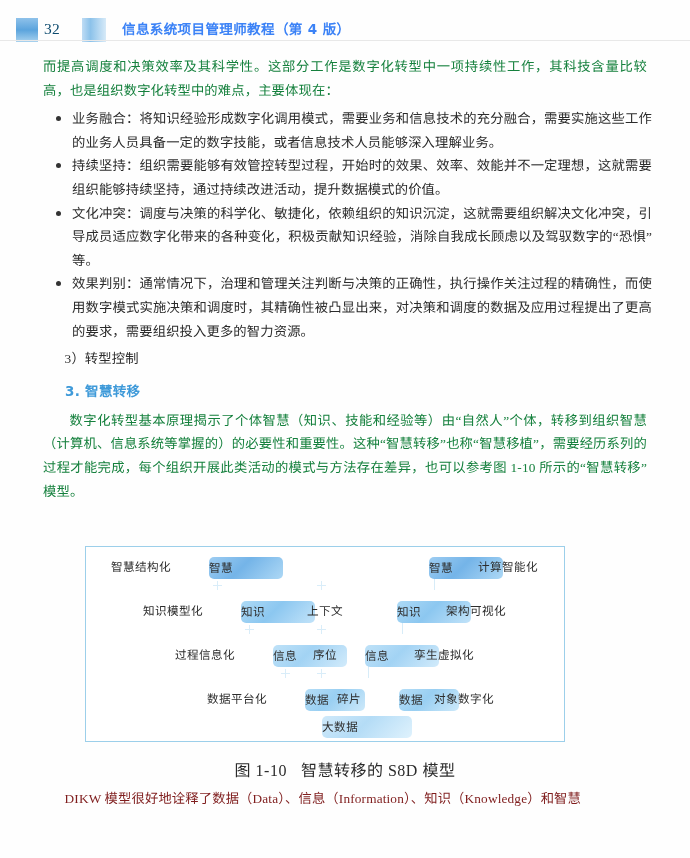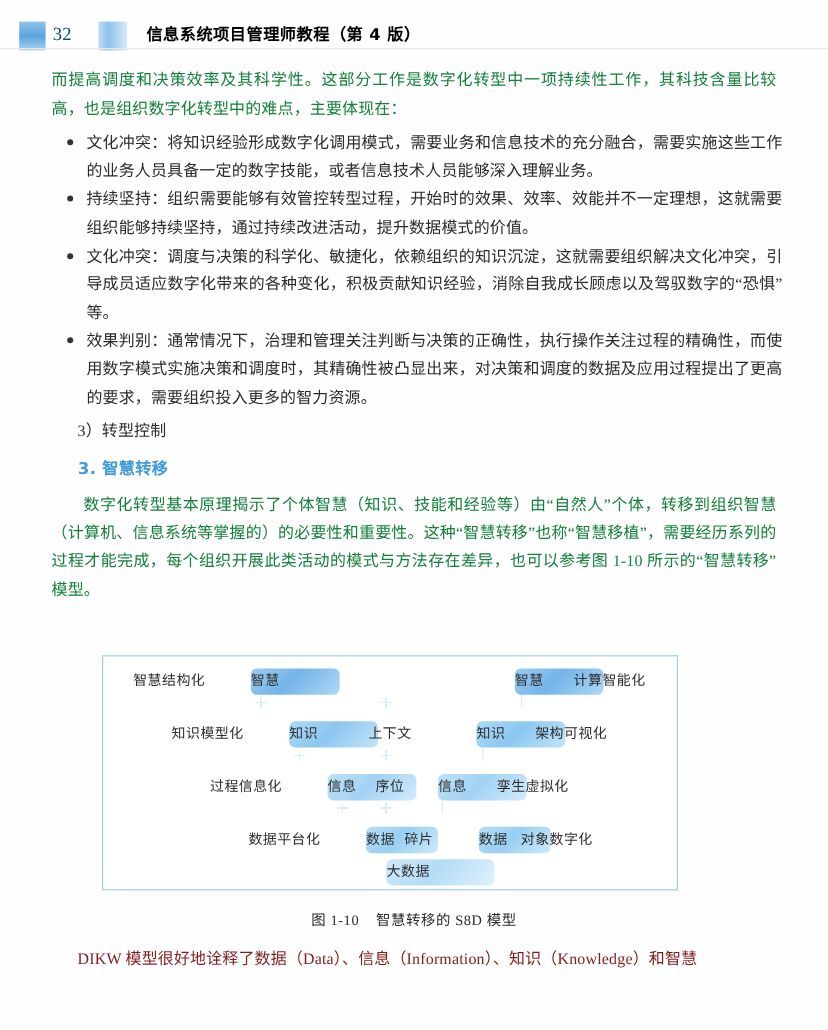--- a/index.html
+++ b/index.html
@@ -61,21 +61,21 @@
     width: 24px;
     height: 24px;
     background: linear-gradient(90deg, #bfdcf4 0%, #8cc2ea 35%, #d7eaf8 100%);
   }
   .hdr-title {
     position: absolute;
     left: 122px;
     top: 2px;
     font-size: 13.5px;
     line-height: 23px;
-    color: #000000;
+    color: #3b82f6;
     font-family: "DejaVu Sans", "Liberation Sans", sans-serif;
     font-weight: bold;
     letter-spacing: .4px;
     white-space: nowrap;
   }
   .hdr-rule {
     position: absolute;
     left: 0;
     top: 40px;
     width: 690px;
@@ -243,21 +243,21 @@
       linear-gradient(90deg, transparent 42%, #d9edf9 42%, #d9edf9 58%, transparent 58%),
       linear-gradient(0deg,  transparent 42%, #d9edf9 42%, #d9edf9 58%, transparent 58%);
   }
 
   .fig-caption {
     position: absolute;
     left: 0;
     top: 757px;
     width: 690px;
     text-align: center;
-    font-size: 12px;
+    font-size: 16px;
     color: #2b2b2b;
     font-family: "Liberation Serif", serif;
     letter-spacing: .5px;
   }
   .fig-caption .cap-num { margin-right: 14px; }
 
   .tail-text {
     position: absolute;
     left: 38px;
     top: 787px;
@@ -282,21 +282,21 @@
   </div>
   <div class="hdr-rule"></div>
 
   <div class="content">
 
     <p class="para">而提高调度和决策效率及其科学性。这部分工作是数字化转型中一项持续性工作，其科技含量比较高，也是组织数字化转型中的难点，主要体现在：</p>
 
     <ul class="bullets">
       <li>
         <span class="dot"></span>
-        <span>文化冲突：将知识经验形成数字化调用模式，需要业务和信息技术的充分融合，需要实施这些工作的业务人员具备一定的数字技能，或者信息技术人员能够深入理解业务。</span>
+        <span>业务融合：将知识经验形成数字化调用模式，需要业务和信息技术的充分融合，需要实施这些工作的业务人员具备一定的数字技能，或者信息技术人员能够深入理解业务。</span>
       </li>
       <li>
         <span class="dot"></span>
         <span>持续坚持：组织需要能够有效管控转型过程，开始时的效果、效率、效能并不一定理想，这就需要组织能够持续坚持，通过持续改进活动，提升数据模式的价值。</span>
       </li>
       <li>
         <span class="dot"></span>
         <span>文化冲突：调度与决策的科学化、敏捷化，依赖组织的知识沉淀，这就需要组织解决文化冲突，引导成员适应数字化带来的各种变化，积极贡献知识经验，消除自我成长顾虑以及驾驭数字的“恐惧”等。</span>
       </li>
       <li>

